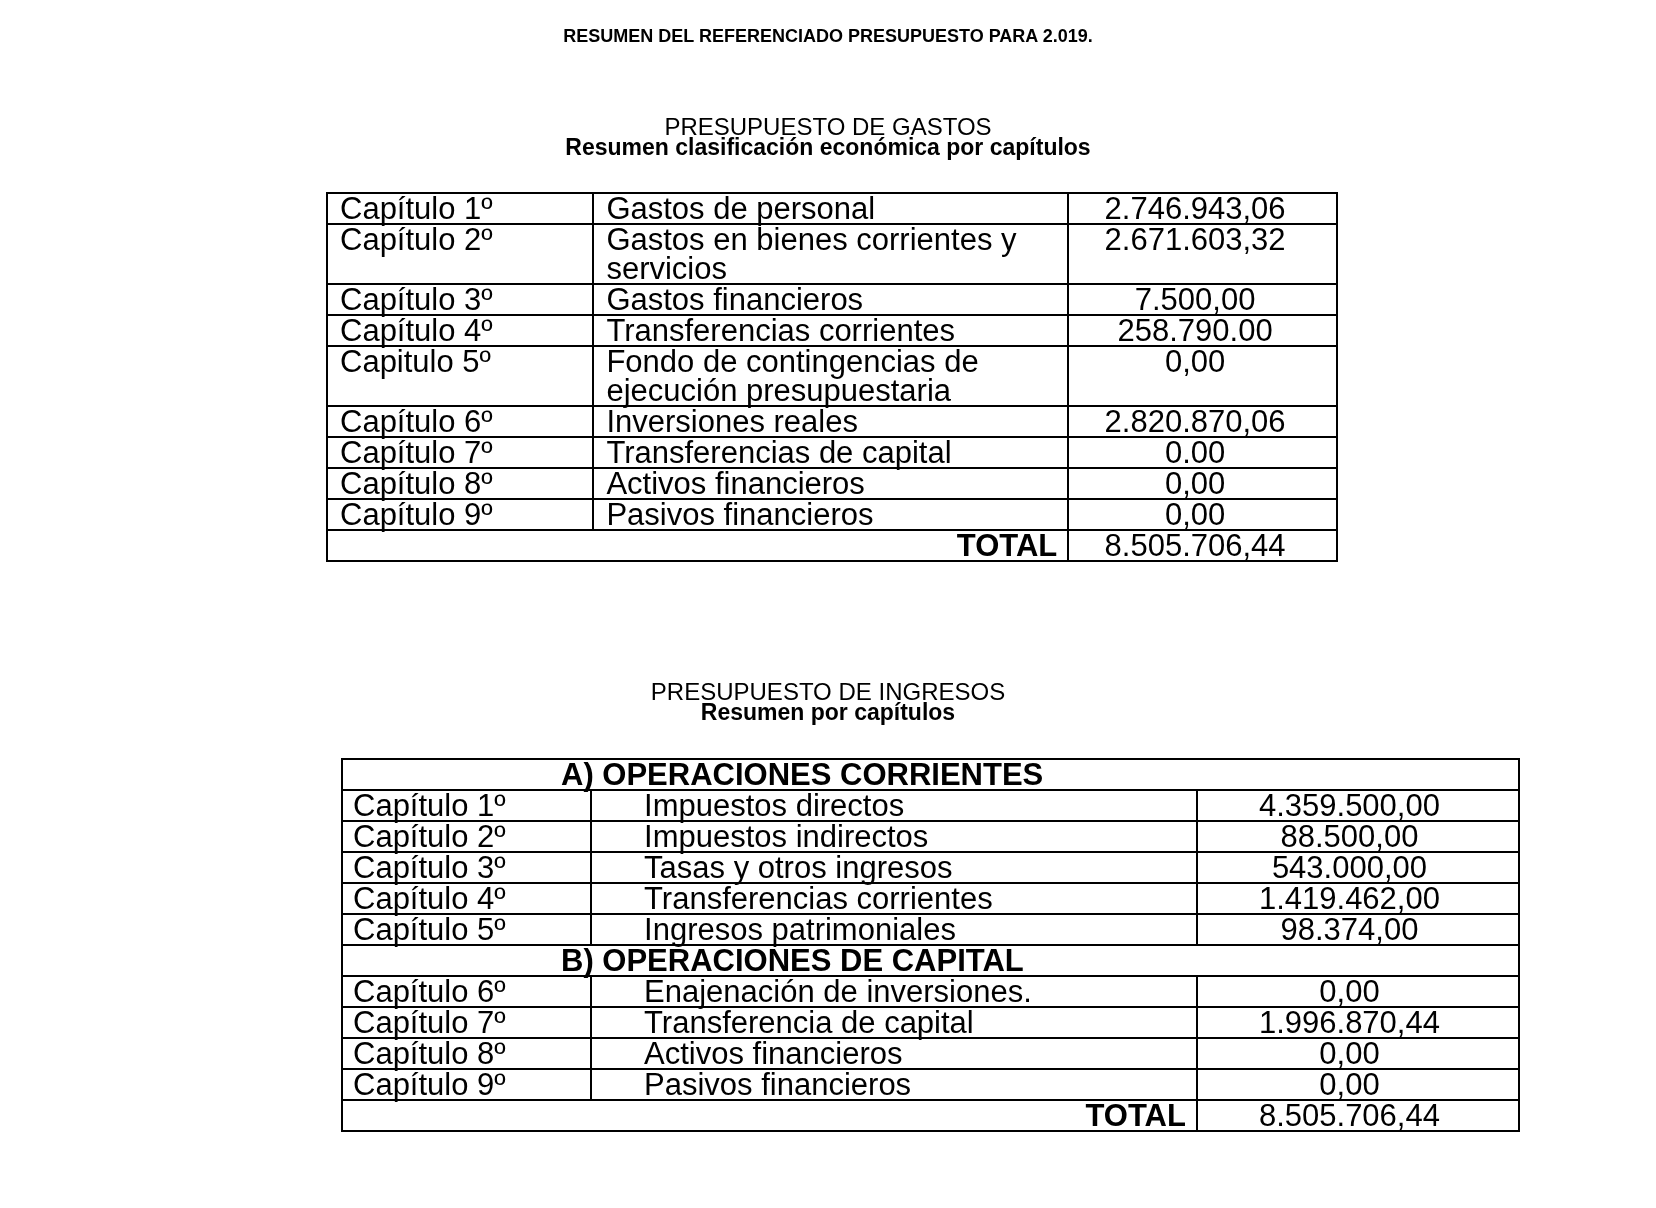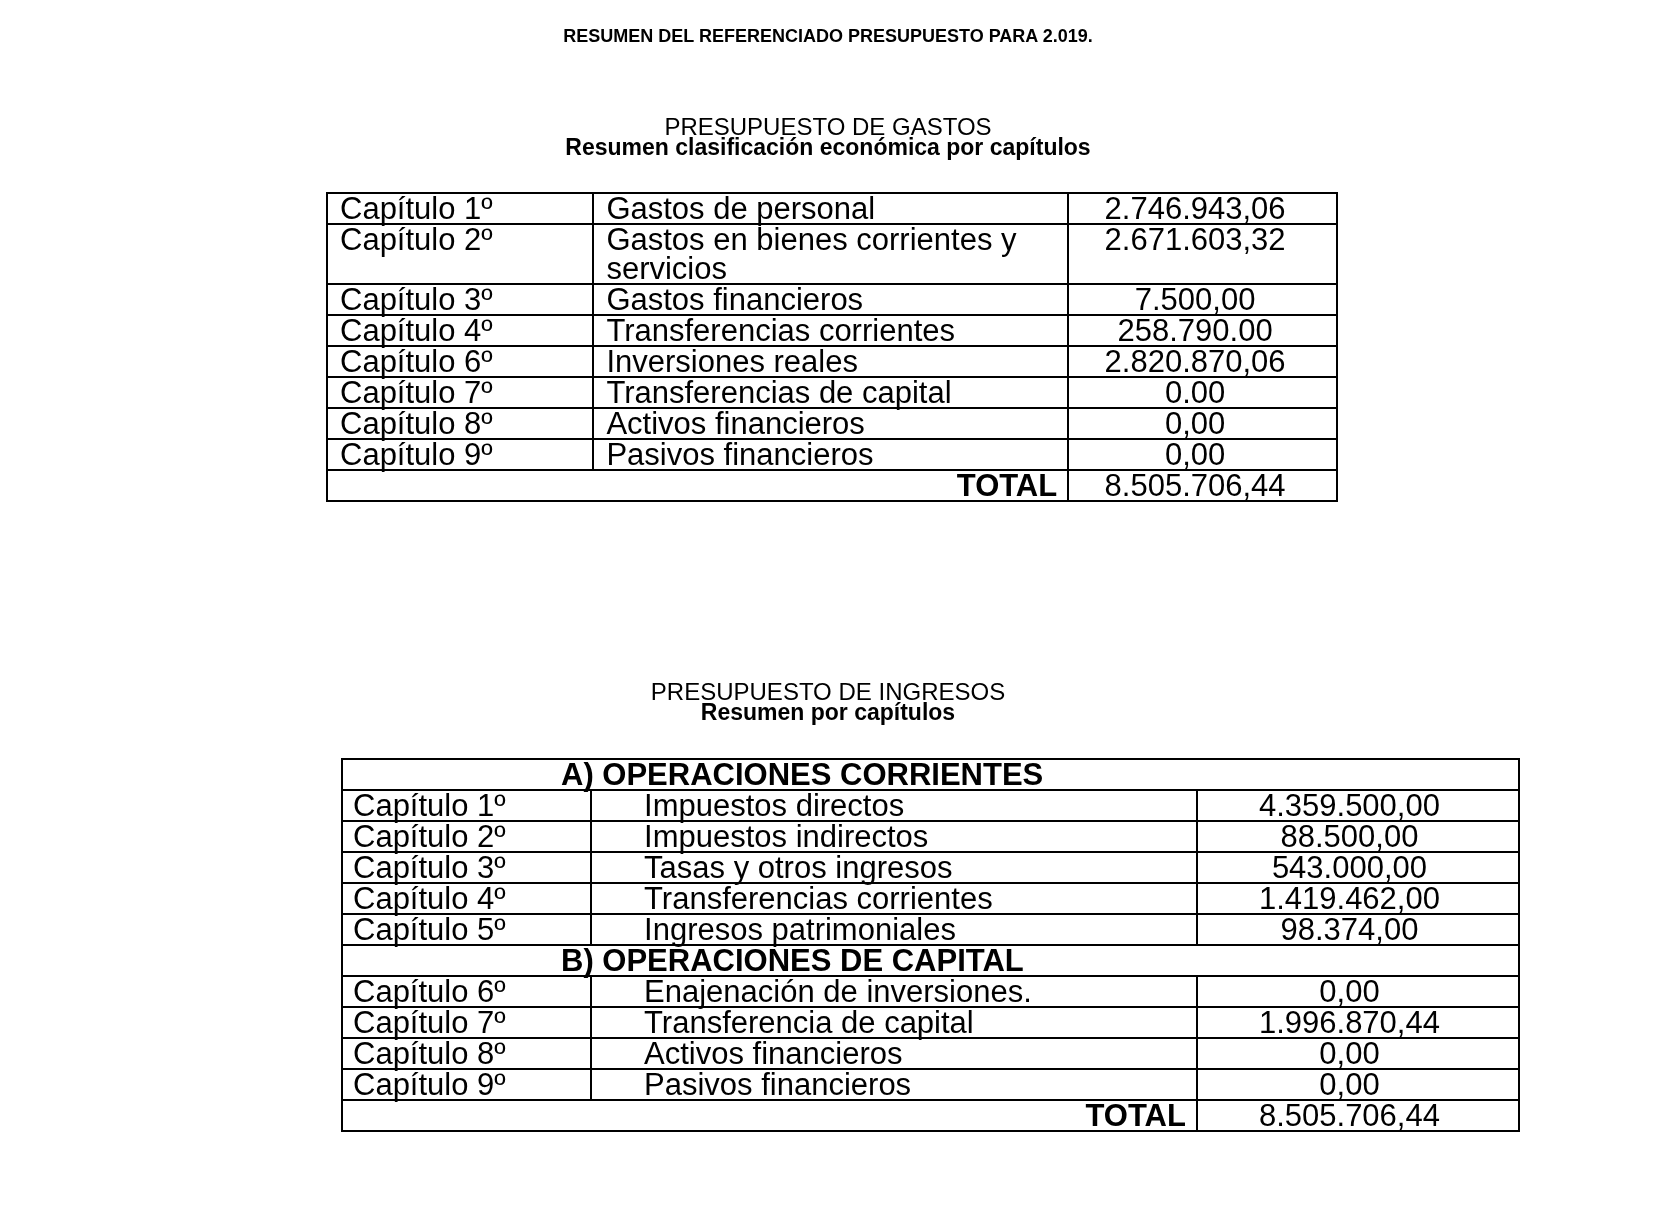--- a/index.html
+++ b/index.html
@@ -48,20 +48,25 @@
       </tr>
       <tr>
         <td>Capítulo 3º</td>
         <td>Gastos financieros</td>
         <td class="num">7.500,00</td>
       </tr>
       <tr>
         <td>Capítulo 4º</td>
         <td>Transferencias corrientes</td>
         <td class="num">258.790.00</td>
+      </tr>
+      <tr>
+        <td>Capitulo 5º</td>
+        <td>Fondo de contingencias de ejecución presupuestaria</td>
+        <td class="num">0,00</td>
       </tr>
       <tr>
         <td>Capítulo 6º</td>
         <td>Inversiones reales</td>
         <td class="num">2.820.870,06</td>
       </tr>
       <tr>
         <td>Capítulo 7º</td>
         <td>Transferencias de capital</td>
         <td class="num">0.00</td>

